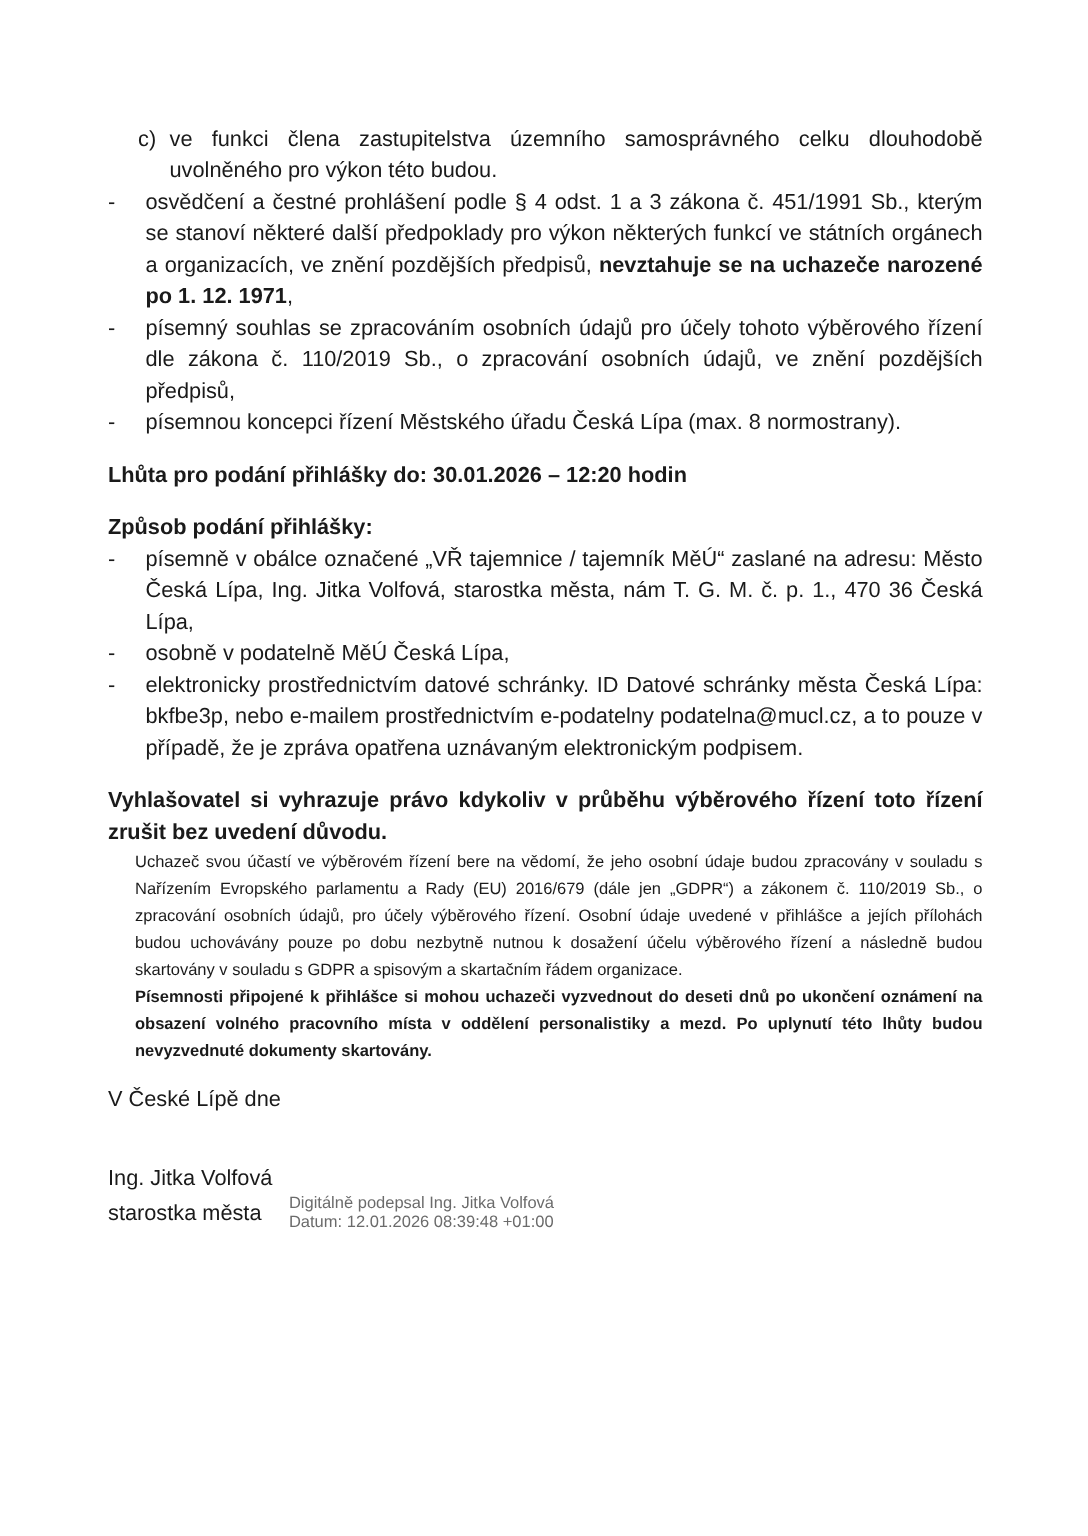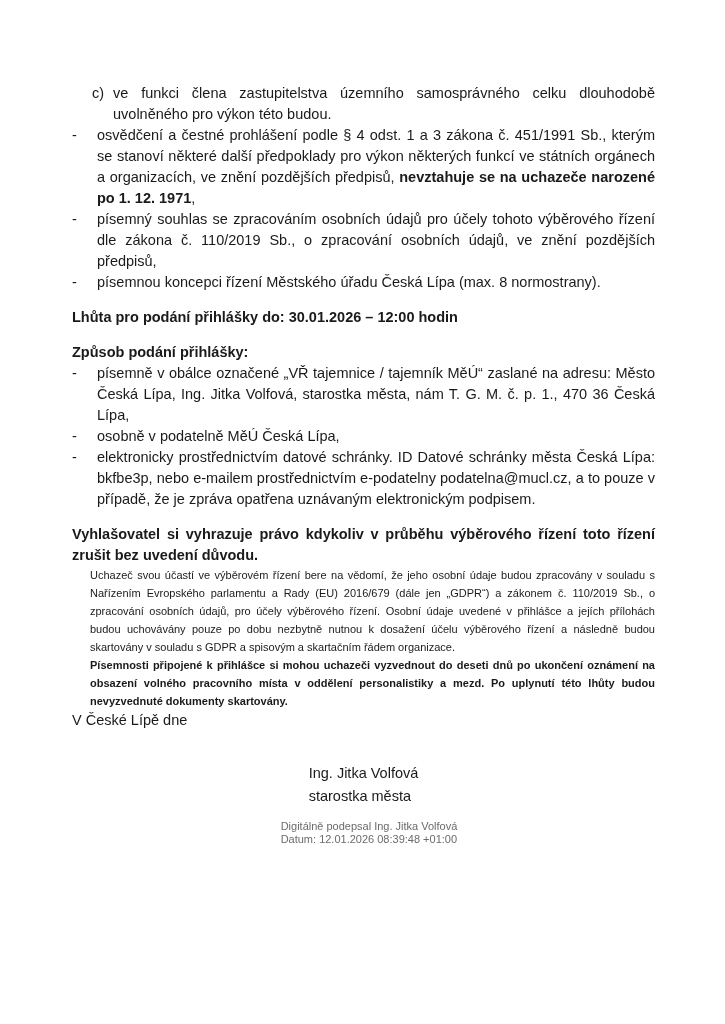--- a/index.html
+++ b/index.html
@@ -55,26 +55,26 @@
   .small-para {
     font-size: 11px;
     line-height: 18px;
     text-align: justify;
     margin-left: 18px;
   }
   .small-para.bold {
     font-weight: bold;
   }
   .place-line {
+    margin-top: 13px;
   }
   .sig-row {
     margin-top: 31px;
     display: flex;
-    align-items: center;
-    flex-direction: column;
+    align-items: flex-end;
   }
   .sig-name {
     font-size: 14.5px;
     line-height: 23px;
     white-space: nowrap;
   }
   .sig-digital {
     margin-left: 11px;
     margin-top: 12px;
     font-size: 11px;
@@ -99,21 +99,21 @@
     </div>
 
     <div class="li">
       <span class="li-marker">-</span><span>písemný souhlas se zpracováním osobních údajů pro účely tohoto výběrového řízení dle zákona č. 110/2019 Sb., o zpracování osobních údajů, ve znění pozdějších předpisů,</span>
     </div>
 
     <div class="li">
       <span class="li-marker">-</span><span>písemnou koncepci řízení Městského úřadu Česká Lípa (max. 8 normostrany).</span>
     </div>
 
-    <p class="heading gap-above">Lhůta pro podání přihlášky do: 30.01.2026 – 12:00 hodin</p>
+    <p class="heading gap-above">Lhůta pro podání přihlášky do: 30.01.2026 – 12:20 hodin</p>
 
     <p class="heading gap-above">Způsob podání přihlášky:</p>
 
     <div class="li">
       <span class="li-marker">-</span><span>písemně v obálce označené „VŘ tajemnice / tajemník MěÚ“ zaslané na adresu: Město Česká Lípa, Ing. Jitka Volfová, starostka města, nám T. G. M. č. p. 1., 470 36 Česká Lípa,</span>
     </div>
     <div class="li">
       <span class="li-marker">-</span><span>osobně v podatelně MěÚ Česká Lípa,</span>
     </div>
     <div class="li">

